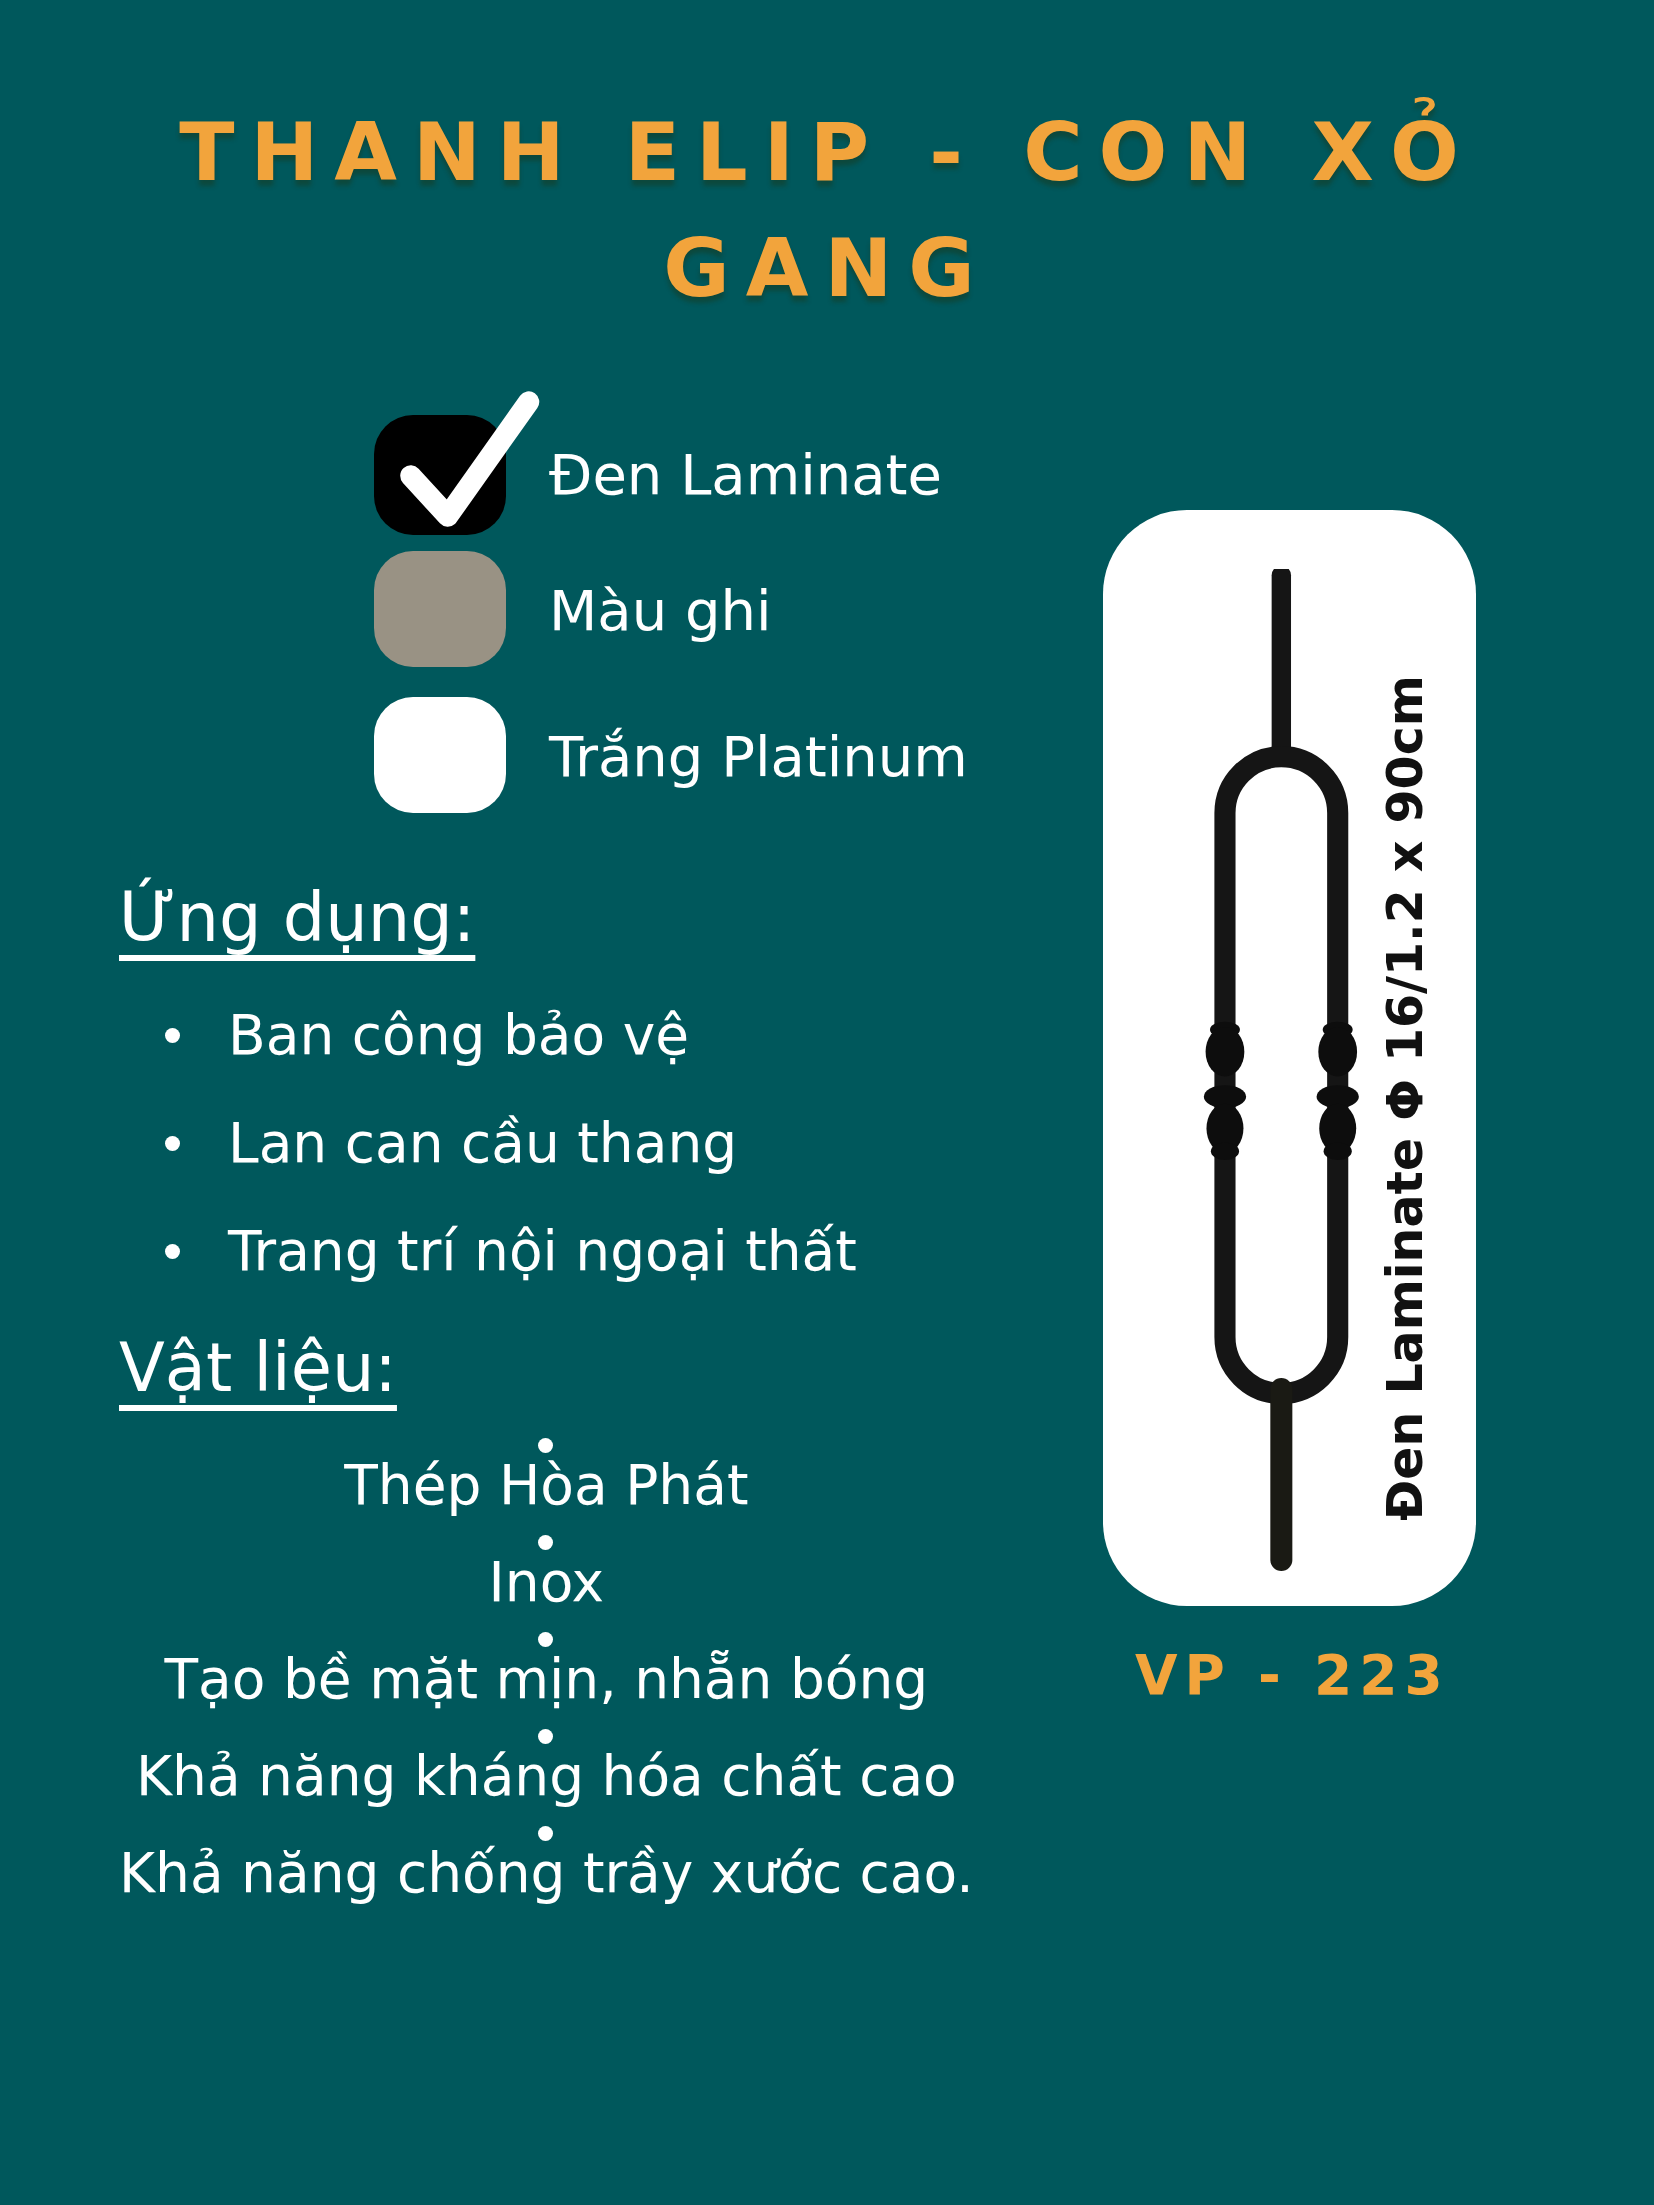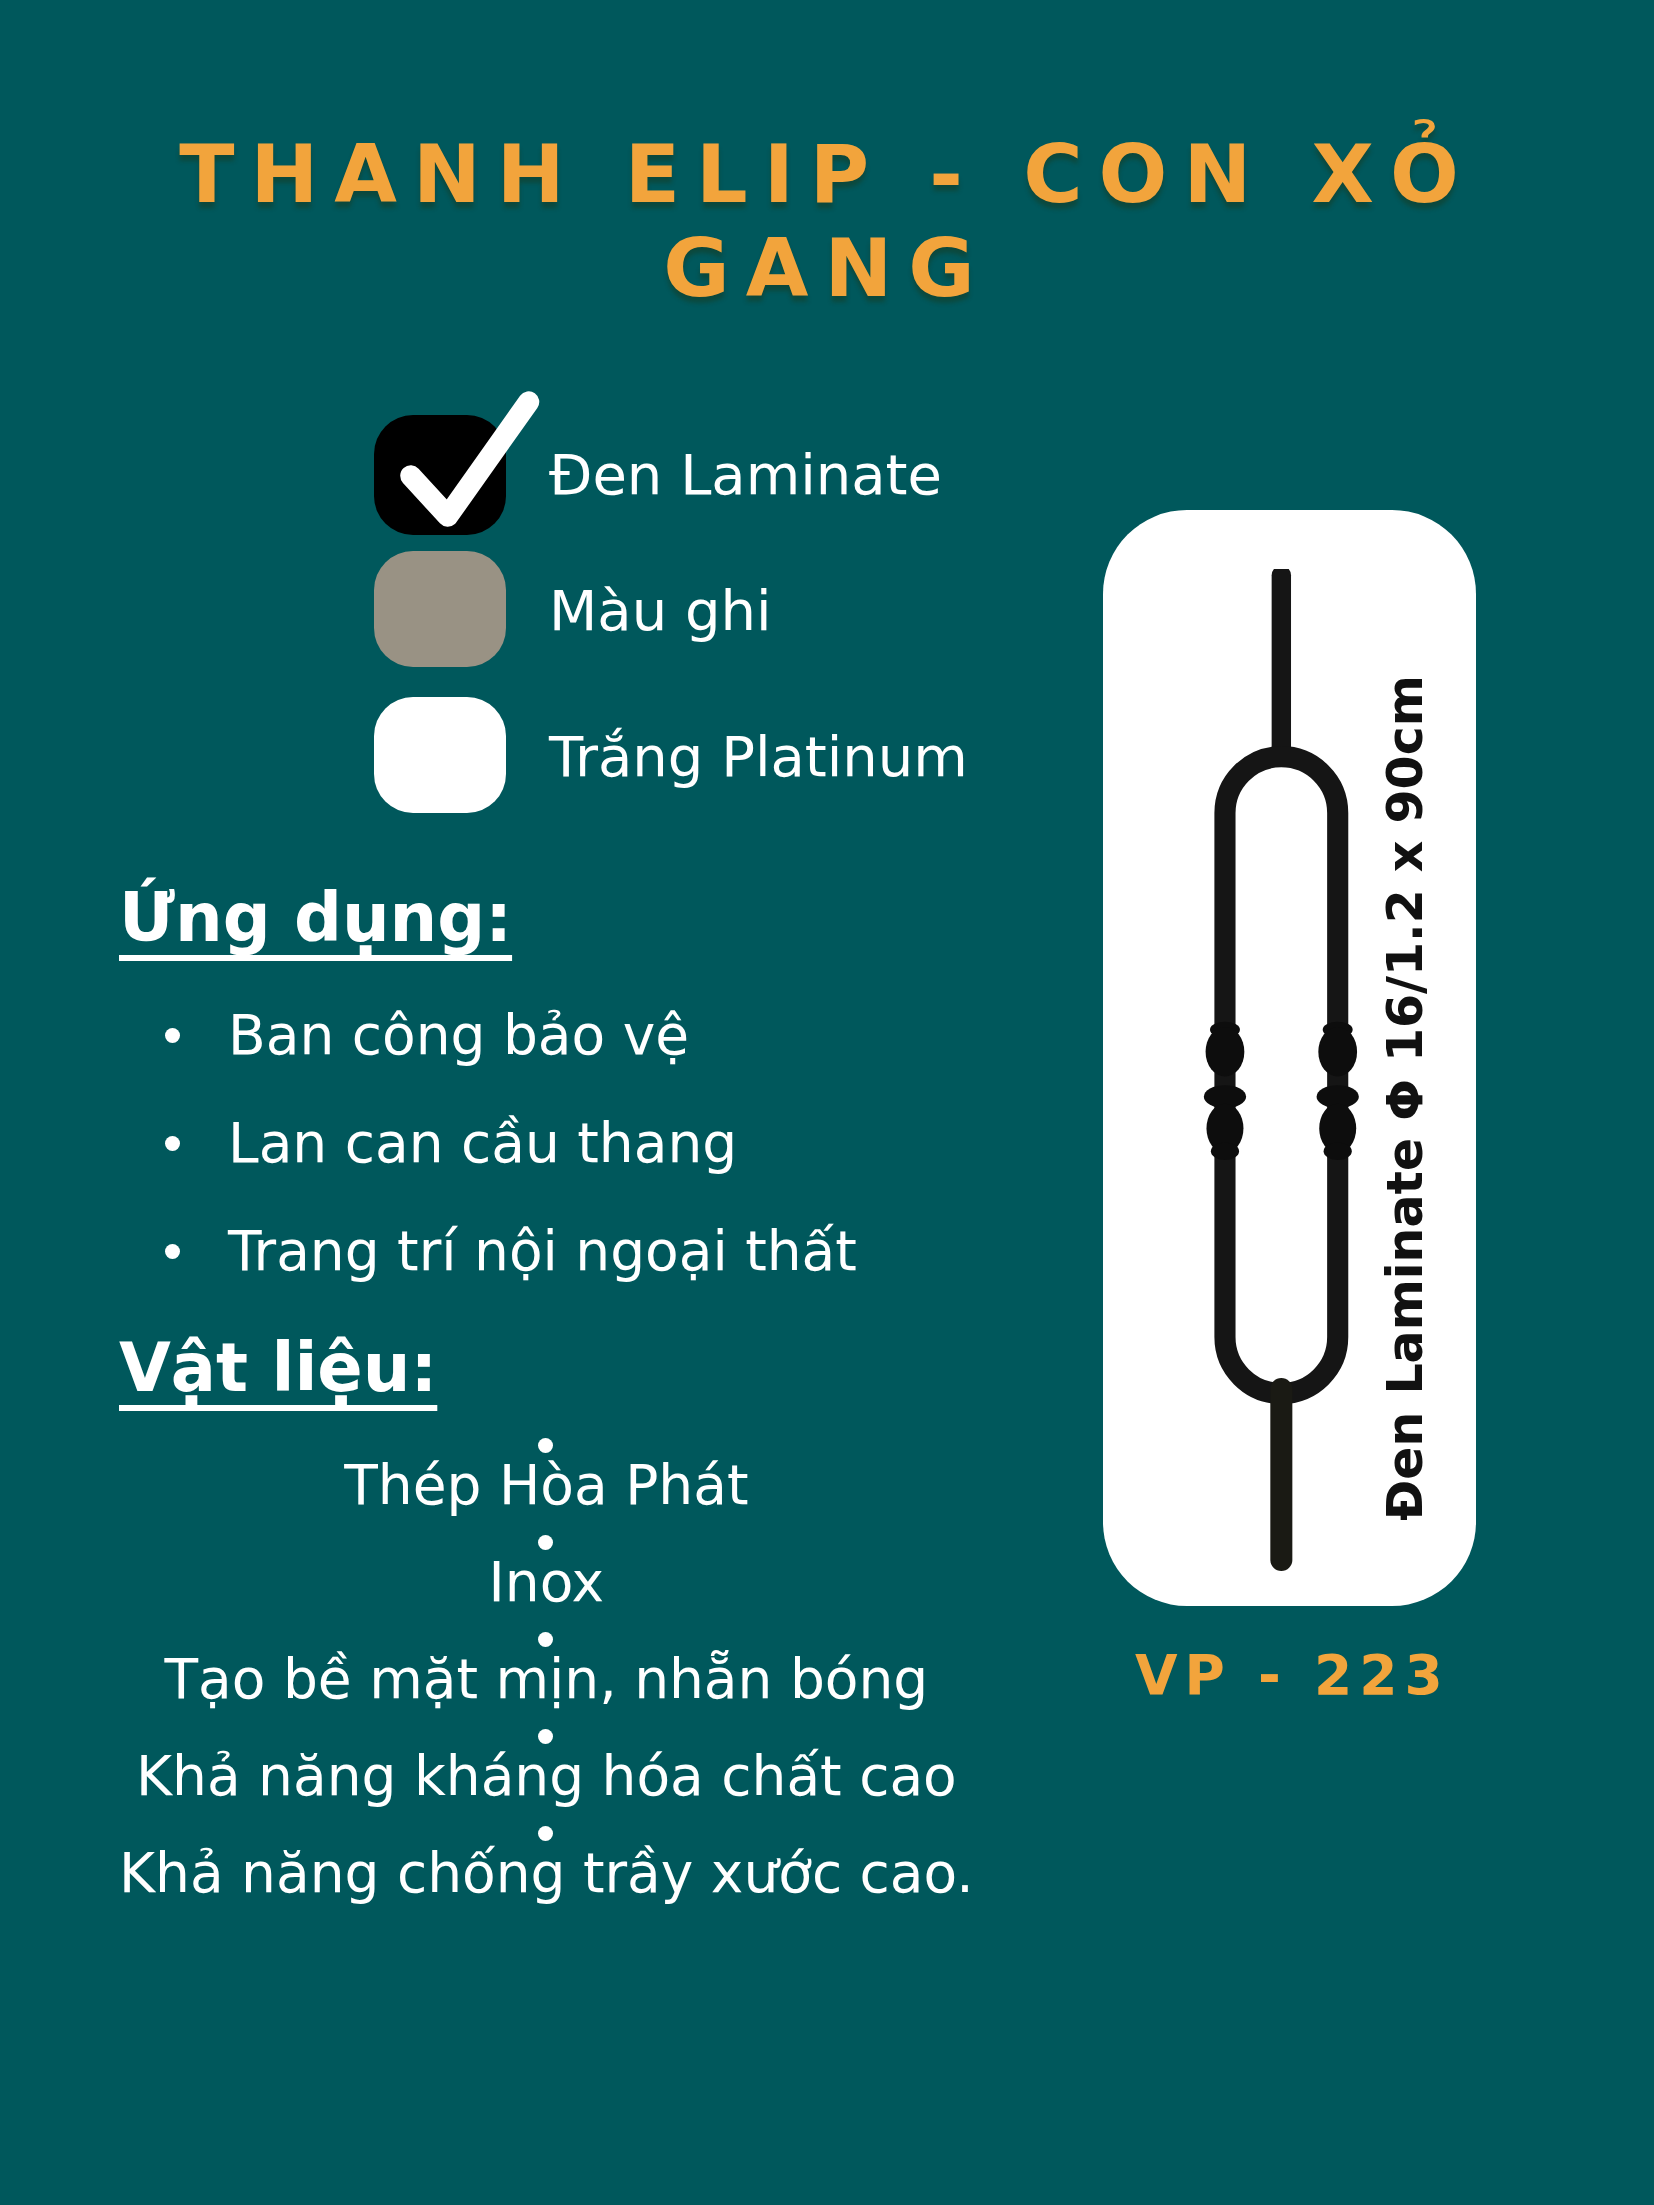--- a/index.html
+++ b/index.html
@@ -15,21 +15,21 @@
     position:absolute;left:0;width:100%;
     text-align:center;
     color:#F2A43C;
     font-weight:bold;
     font-size:81px;
     letter-spacing:16px;
     line-height:1.0;
     text-shadow:0 6.2px 4.4px rgba(30,50,15,0.40);
     white-space:nowrap;
   }
-  #title-line-1{top:134px;}
+  #title-line-1{top:112px;}
   #title-line-2{top:228px;}
 
   
   .swatch{
     position:absolute;left:374px;width:132px;
     border-radius:39px;
   }
   #swatch-black{top:415px;height:120px;background:#000000;}
   #swatch-gray{top:551px;height:116px;background:#999284;}
   #swatch-white{top:697px;height:116px;background:#FFFFFF;}
@@ -42,21 +42,21 @@
     white-space:nowrap;
   }
   #label-black{top:444px;}
   #label-gray{top:580px;}
   #label-white{top:726px;}
 
   
   .section-heading{
     position:absolute;left:119px;
     color:#FFFFFF;
-    font-weight:bold;
+    font-weight:normal;
     font-size:67px;
     text-decoration:underline;
     text-decoration-thickness:6.2px;
     text-underline-offset:14px;
     white-space:nowrap;
   }
   #heading-applications{top:879px;}
   #heading-materials{top:1329px;}
 
   .bullet-list{

